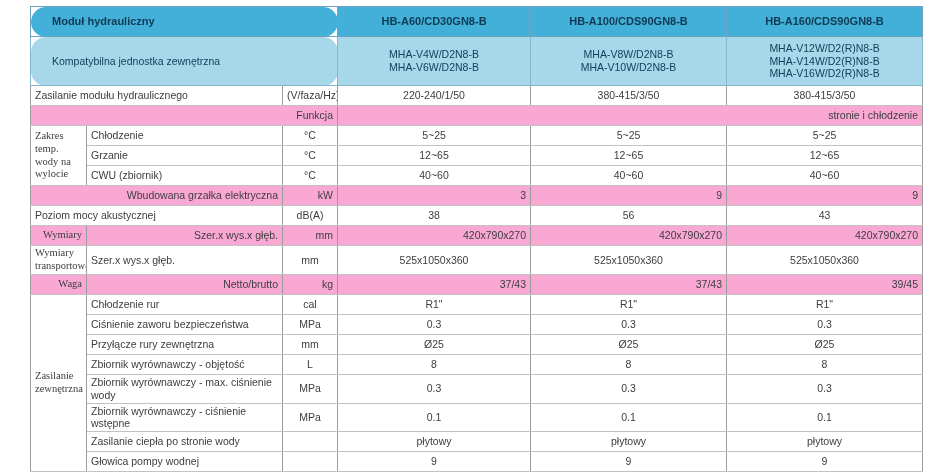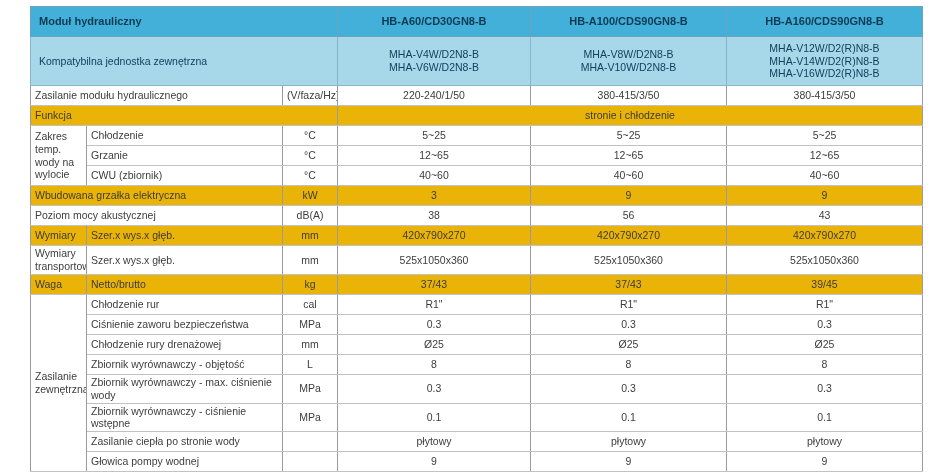--- a/index.html
+++ b/index.html
@@ -50,30 +50,31 @@
     background: #a6d8ea;
     color: #14405c;
     font-size: 10.5px;
     font-weight: normal;
     border-color: #86b5cc;
     text-align: center;
     white-space: pre-line;
   }
   tr.h1 th.title, tr.h2 th.compat {
     text-align: left;
-    padding-left: 8px;
+    padding-left: 21px;
+    border-radius: 15px;
   }
   
   tbody tr { height: 20px; }
   tbody tr.tall { height: 29px; }
   td.lbl { text-align: left; padding-left: 8px; }
-  td.grp { text-align: left; padding-left: 8px; vertical-align: middle; }
+  td.grp { text-align: left; padding-left: 8px; vertical-align: middle; font-family: Liberation Serif, serif; }
   td.unit { text-align: center; }
   td.val { text-align: center; }
-  tr.grey td { background: #eab308; }
+  tr.grey td { background: #f9a8d4; text-align: right; }
   tr.white td { background: #ffffff; }
 </style>
 </head>
 <body>
 
 <div id="stage">
   <table class="spec">
     <colgroup>
       <col style="width:56px">
       <col style="width:196px">
@@ -181,21 +182,21 @@
           <td class="val">R1"</td>
         </tr>
         <tr class="white">
           <td class="lbl">Ciśnienie zaworu bezpieczeństwa</td>
           <td class="unit">MPa</td>
           <td class="val">0.3</td>
           <td class="val">0.3</td>
           <td class="val">0.3</td>
         </tr>
         <tr class="white">
-          <td class="lbl">Chłodzenie rury drenażowej</td>
+          <td class="lbl">Przyłącze rury zewnętrzna</td>
           <td class="unit">mm</td>
           <td class="val">Ø25</td>
           <td class="val">Ø25</td>
           <td class="val">Ø25</td>
         </tr>
         <tr class="white">
           <td class="lbl">Zbiornik wyrównawczy - objętość</td>
           <td class="unit">L</td>
           <td class="val">8</td>
           <td class="val">8</td>

